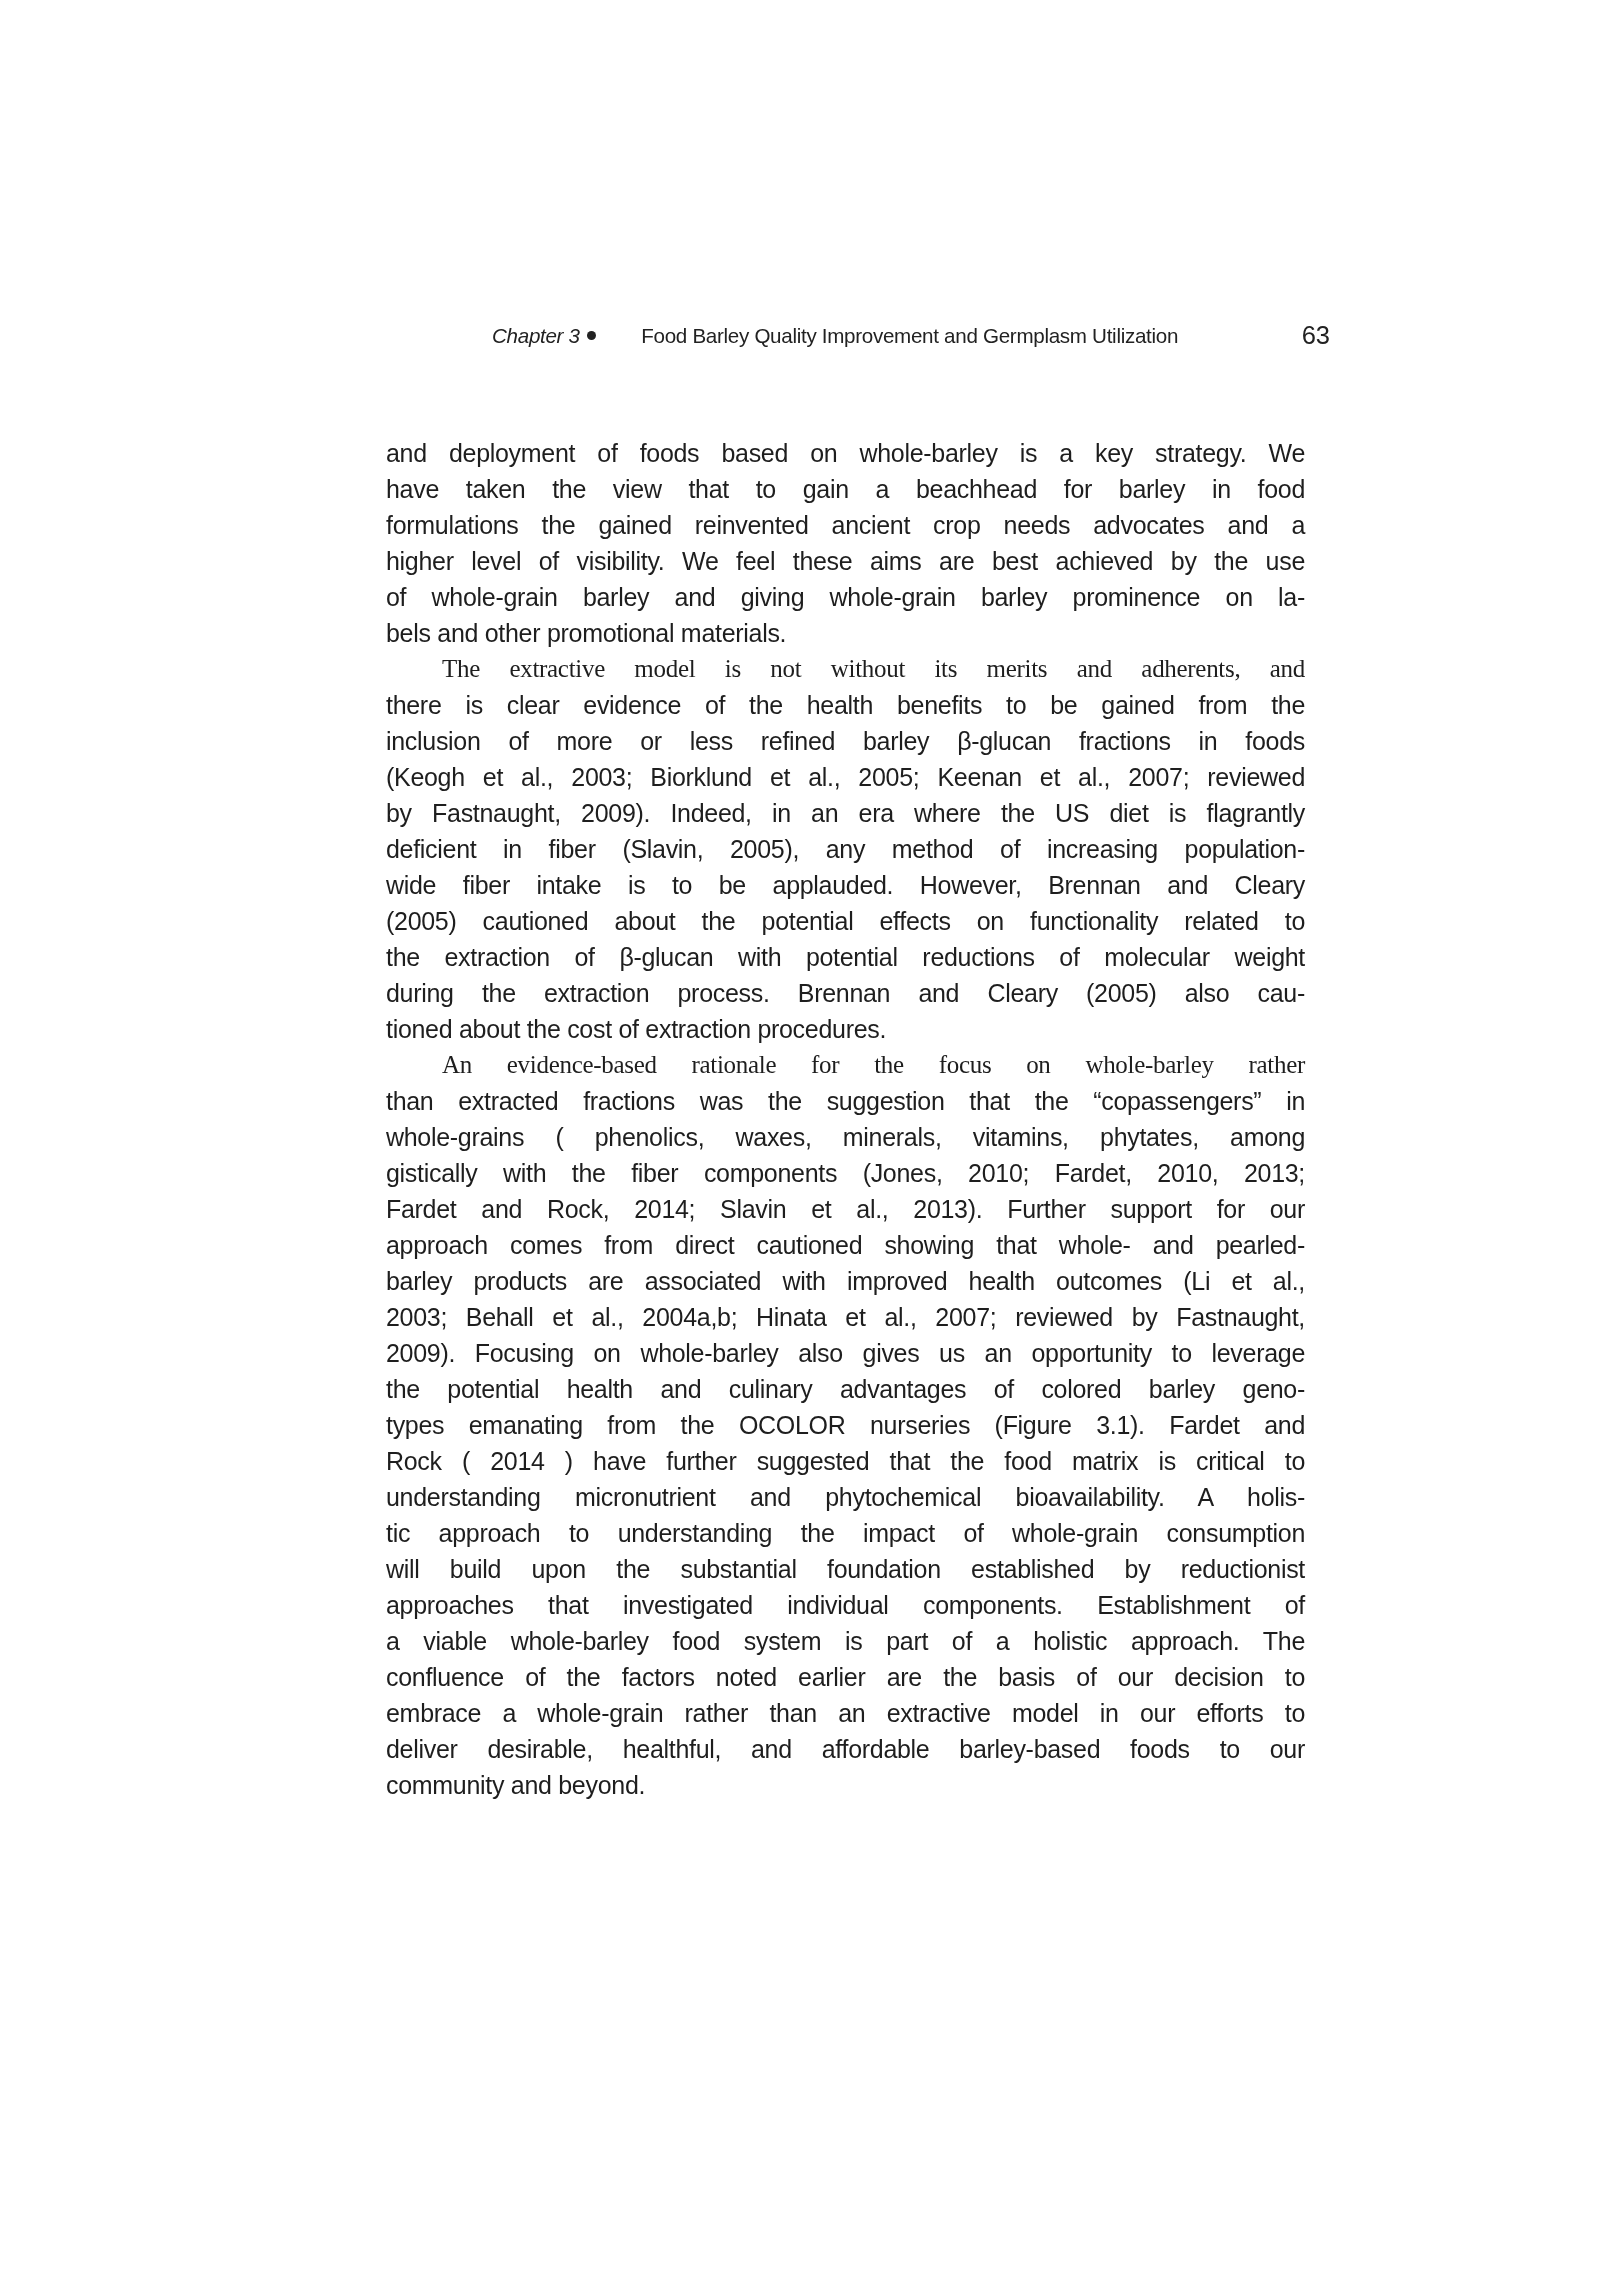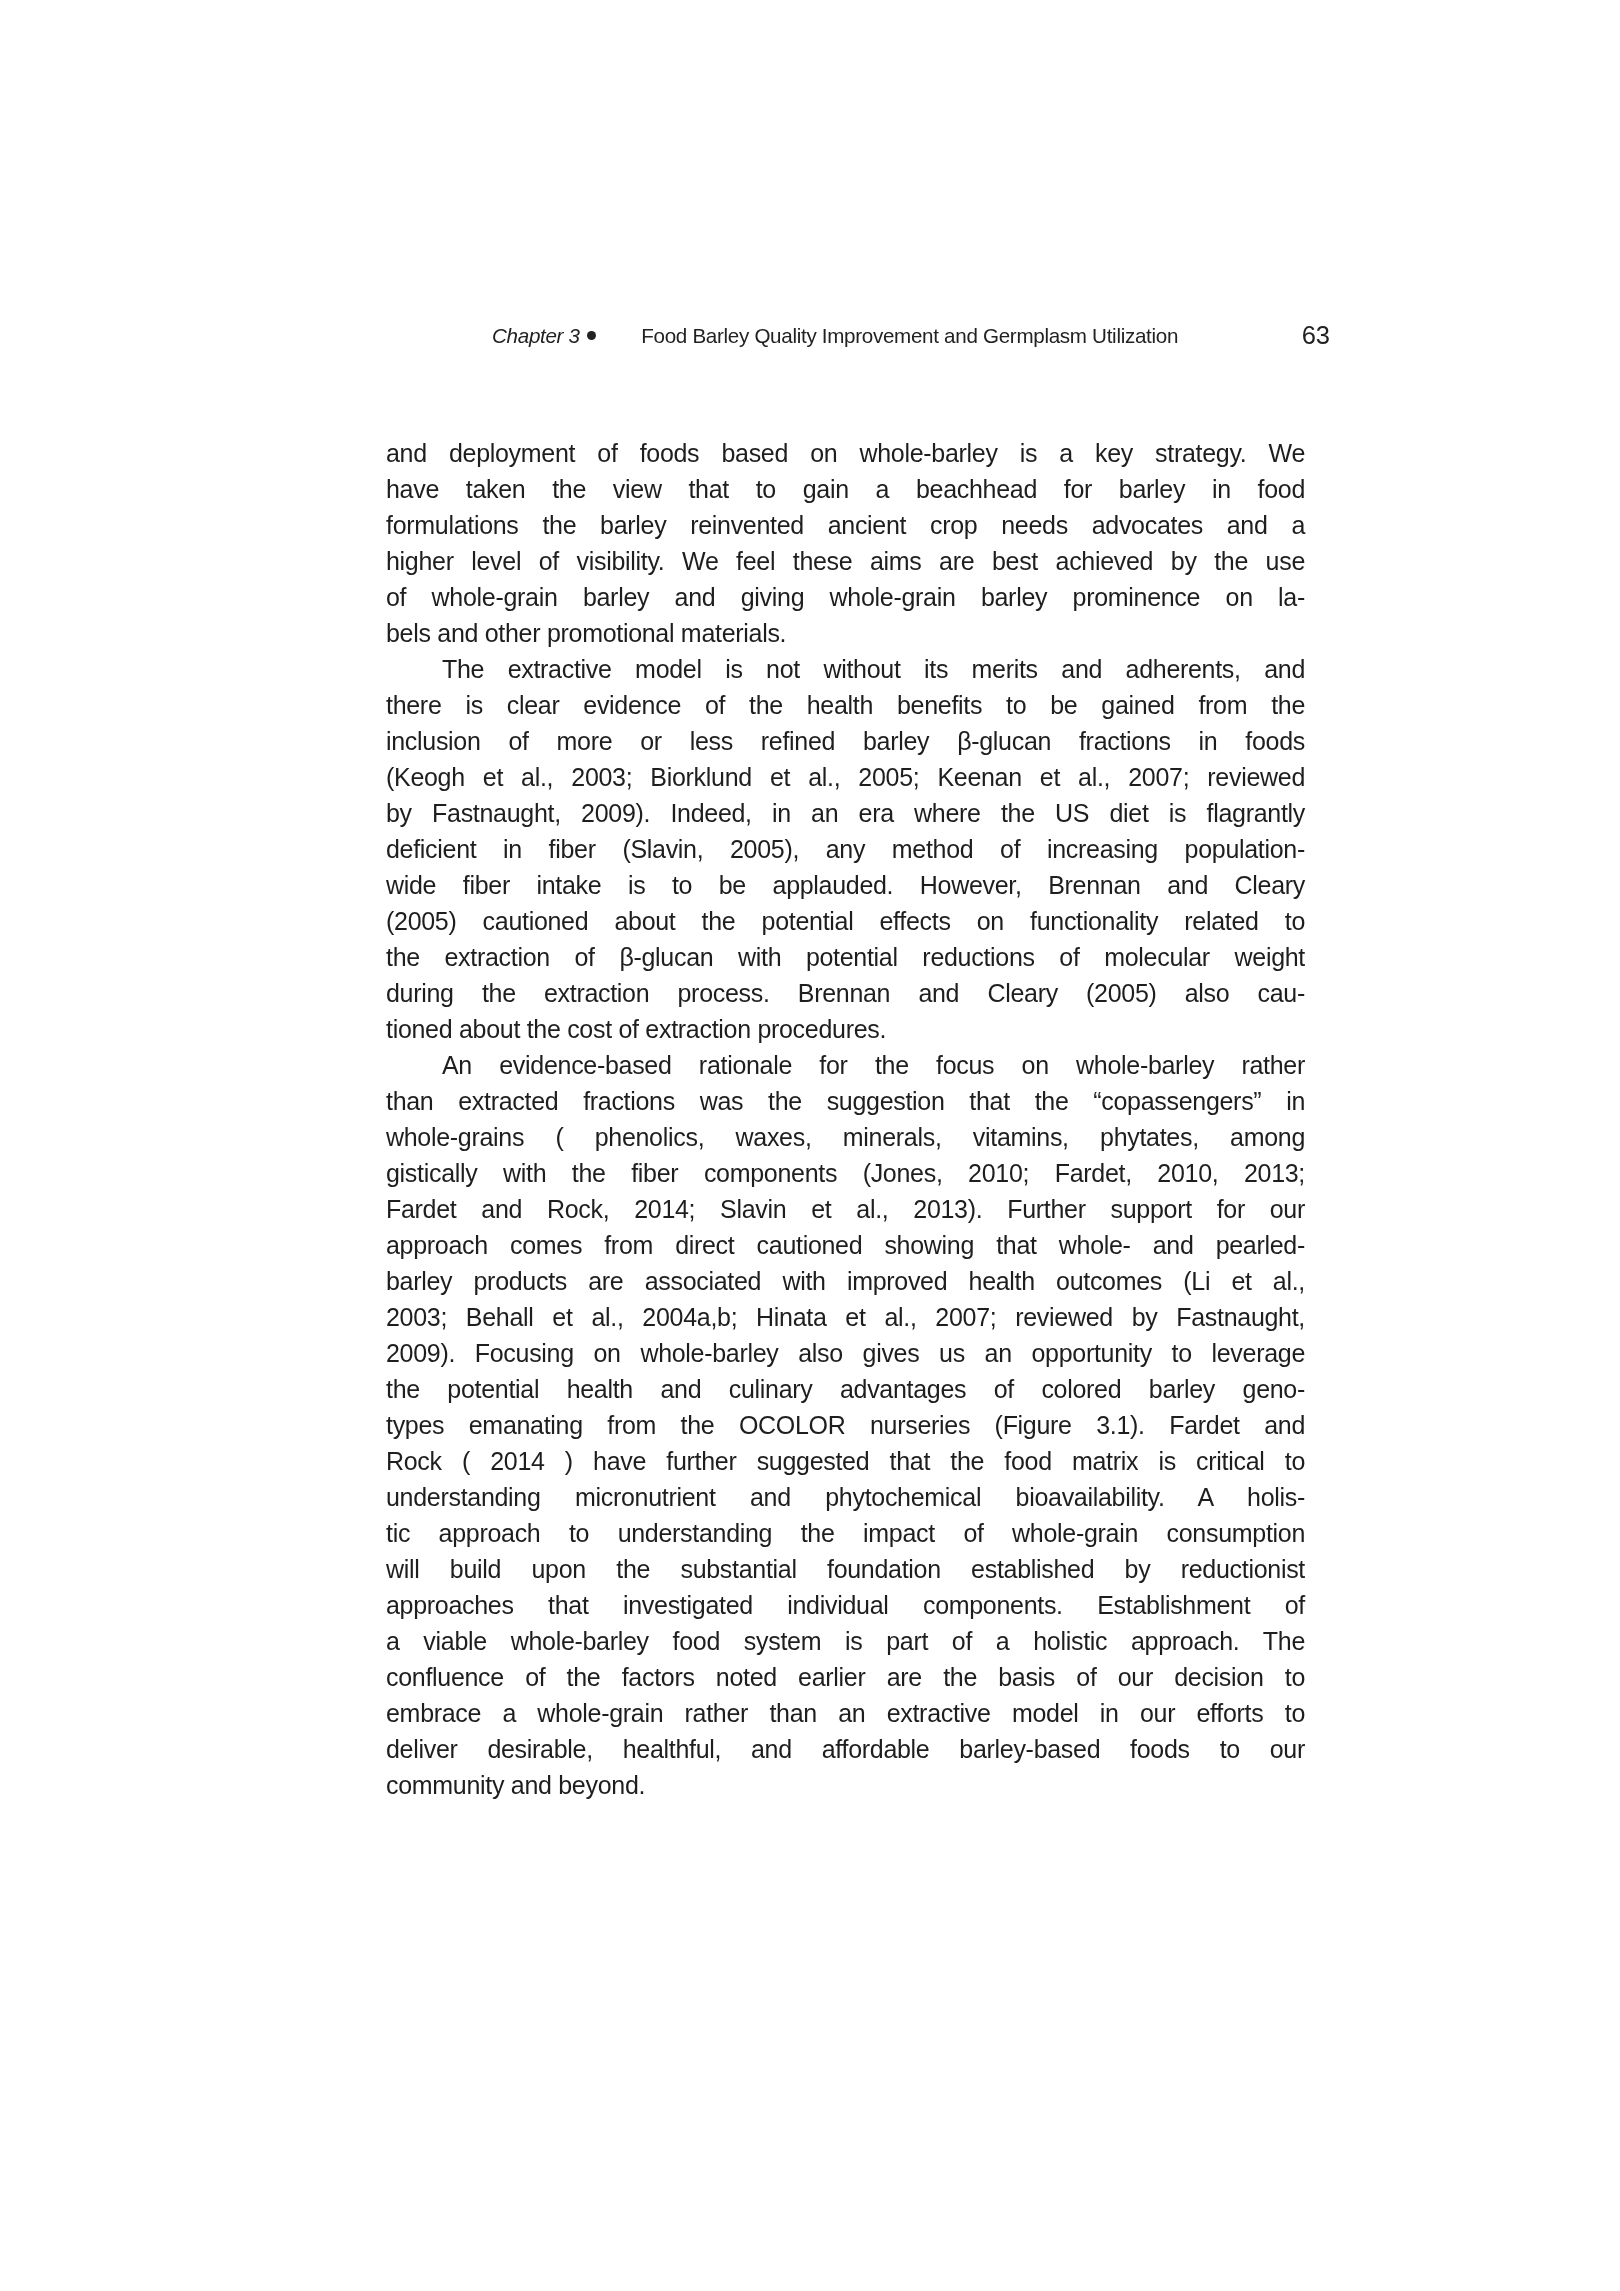--- a/index.html
+++ b/index.html
@@ -14,39 +14,39 @@
   .running-head .bullet { display: inline-block; width: 9.8px; height: 9.8px; border-radius: 50%; background: #222; margin: 0 8.8px 0 6.9px; }
   .running-head .title { flex: 1; margin-left: 36px; }
   .running-head .pageno { font-size: 25.5px; margin-left: 23px; letter-spacing: 0; }
   .body-text {
     position: absolute; left: 386px; top: 435px; width: 919px;
     font-family: "Liberation Sans", sans-serif; font-size: 25px; color: #1e1e1e;
     line-height: 36px; letter-spacing: -0.3px;
   }
   .line { display: block; height: 36px; white-space: nowrap; text-align: justify; text-align-last: justify; }
   .line.last { text-align-last: left; }
-  .line.indent { padding-left: 56px; }
+  .line.indent { padding-left: 56px; font-family: Liberation Serif, serif; }
 </style>
 </head>
 <body>
 
 <div class="page">
   <div class="running-head">
     <span class="chap">Chapter 3</span>
     <span class="bullet"></span>
     <span class="title">Food Barley Quality Improvement and Germplasm Utilization</span>
     <span class="pageno">63</span>
   </div>
 
   <div class="body-text">
 
     <div>
       <span class="line">and deployment of foods based on whole-barley is a key strategy. We</span>
       <span class="line">have taken the view that to gain a beachhead for barley in food</span>
-      <span class="line">formulations the barley reinvented ancient crop needs advocates and a</span>
+      <span class="line">formulations the gained reinvented ancient crop needs advocates and a</span>
       <span class="line">higher level of visibility. We feel these aims are best achieved by the use</span>
       <span class="line">of whole-grain barley and giving whole-grain barley prominence on la-</span>
       <span class="line last">bels and other promotional materials.</span>
     </div>
 
     <div>
       <span class="line indent">The extractive model is not without its merits and adherents, and</span>
       <span class="line">there is clear evidence of the health benefits to be gained from the</span>
       <span class="line">inclusion of more or less refined barley β-glucan fractions in foods</span>
       <span class="line">(Keogh et al., 2003; Biorklund et al., 2005; Keenan et al., 2007; reviewed</span>

